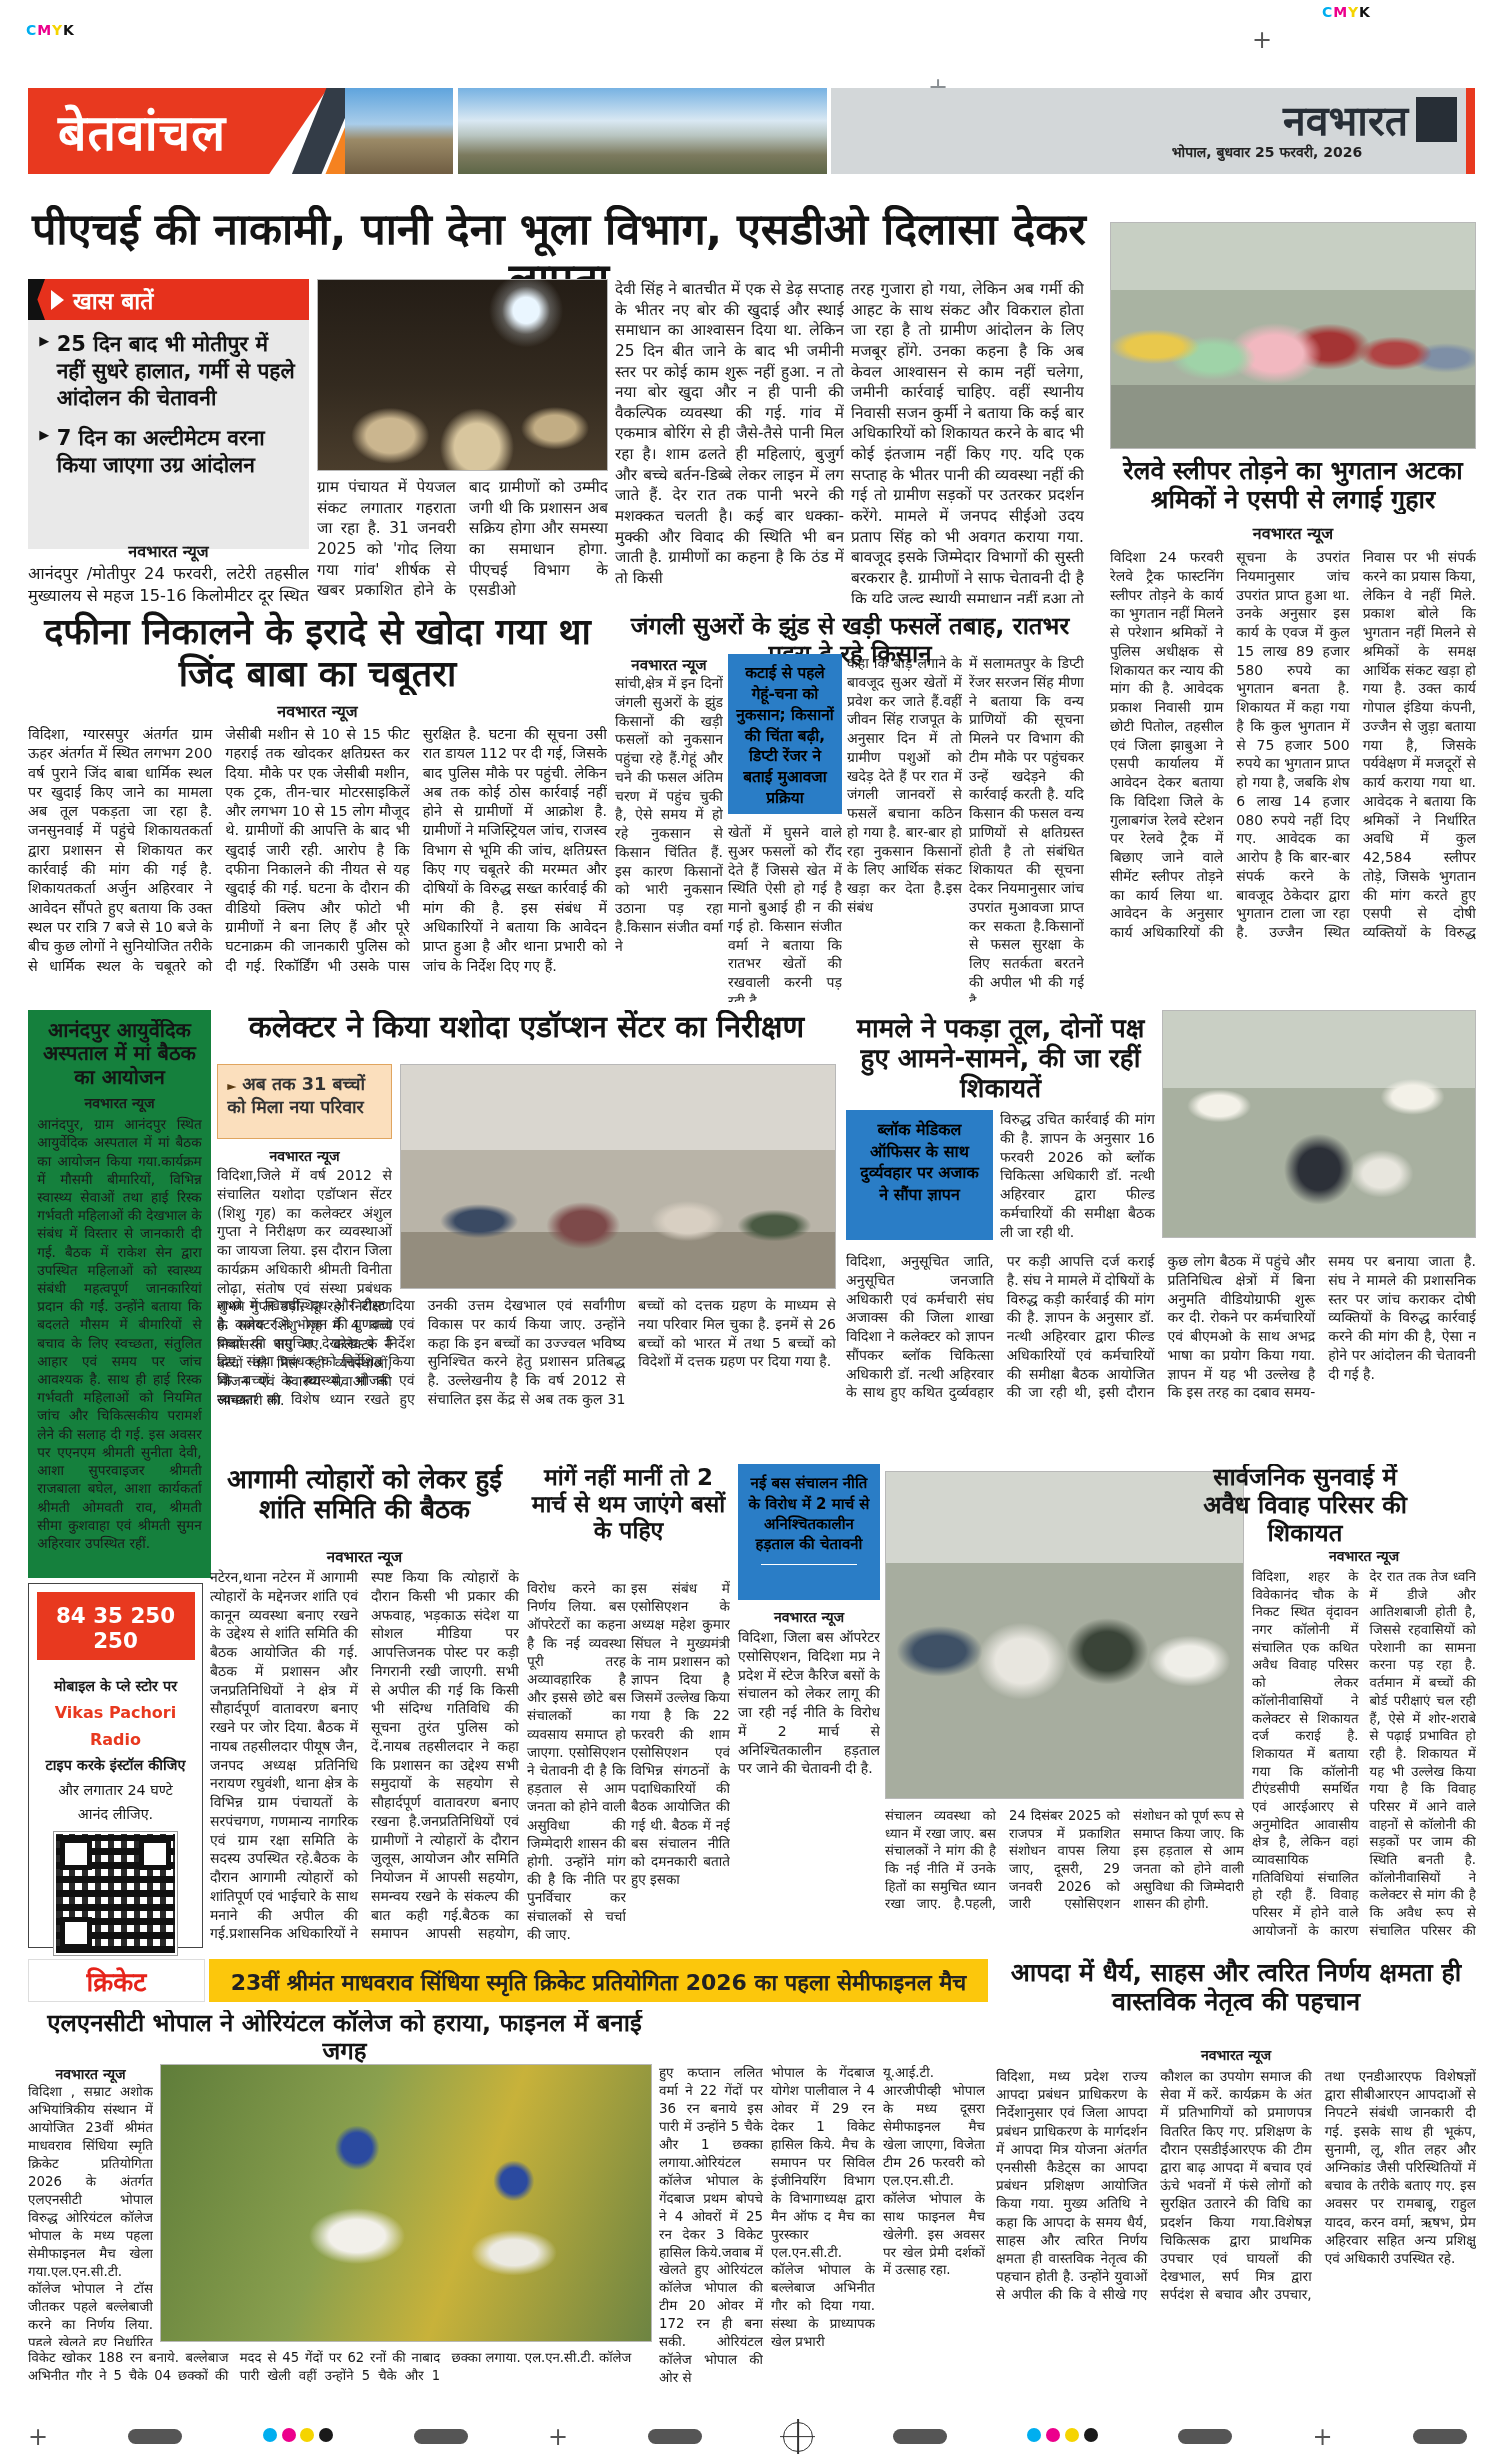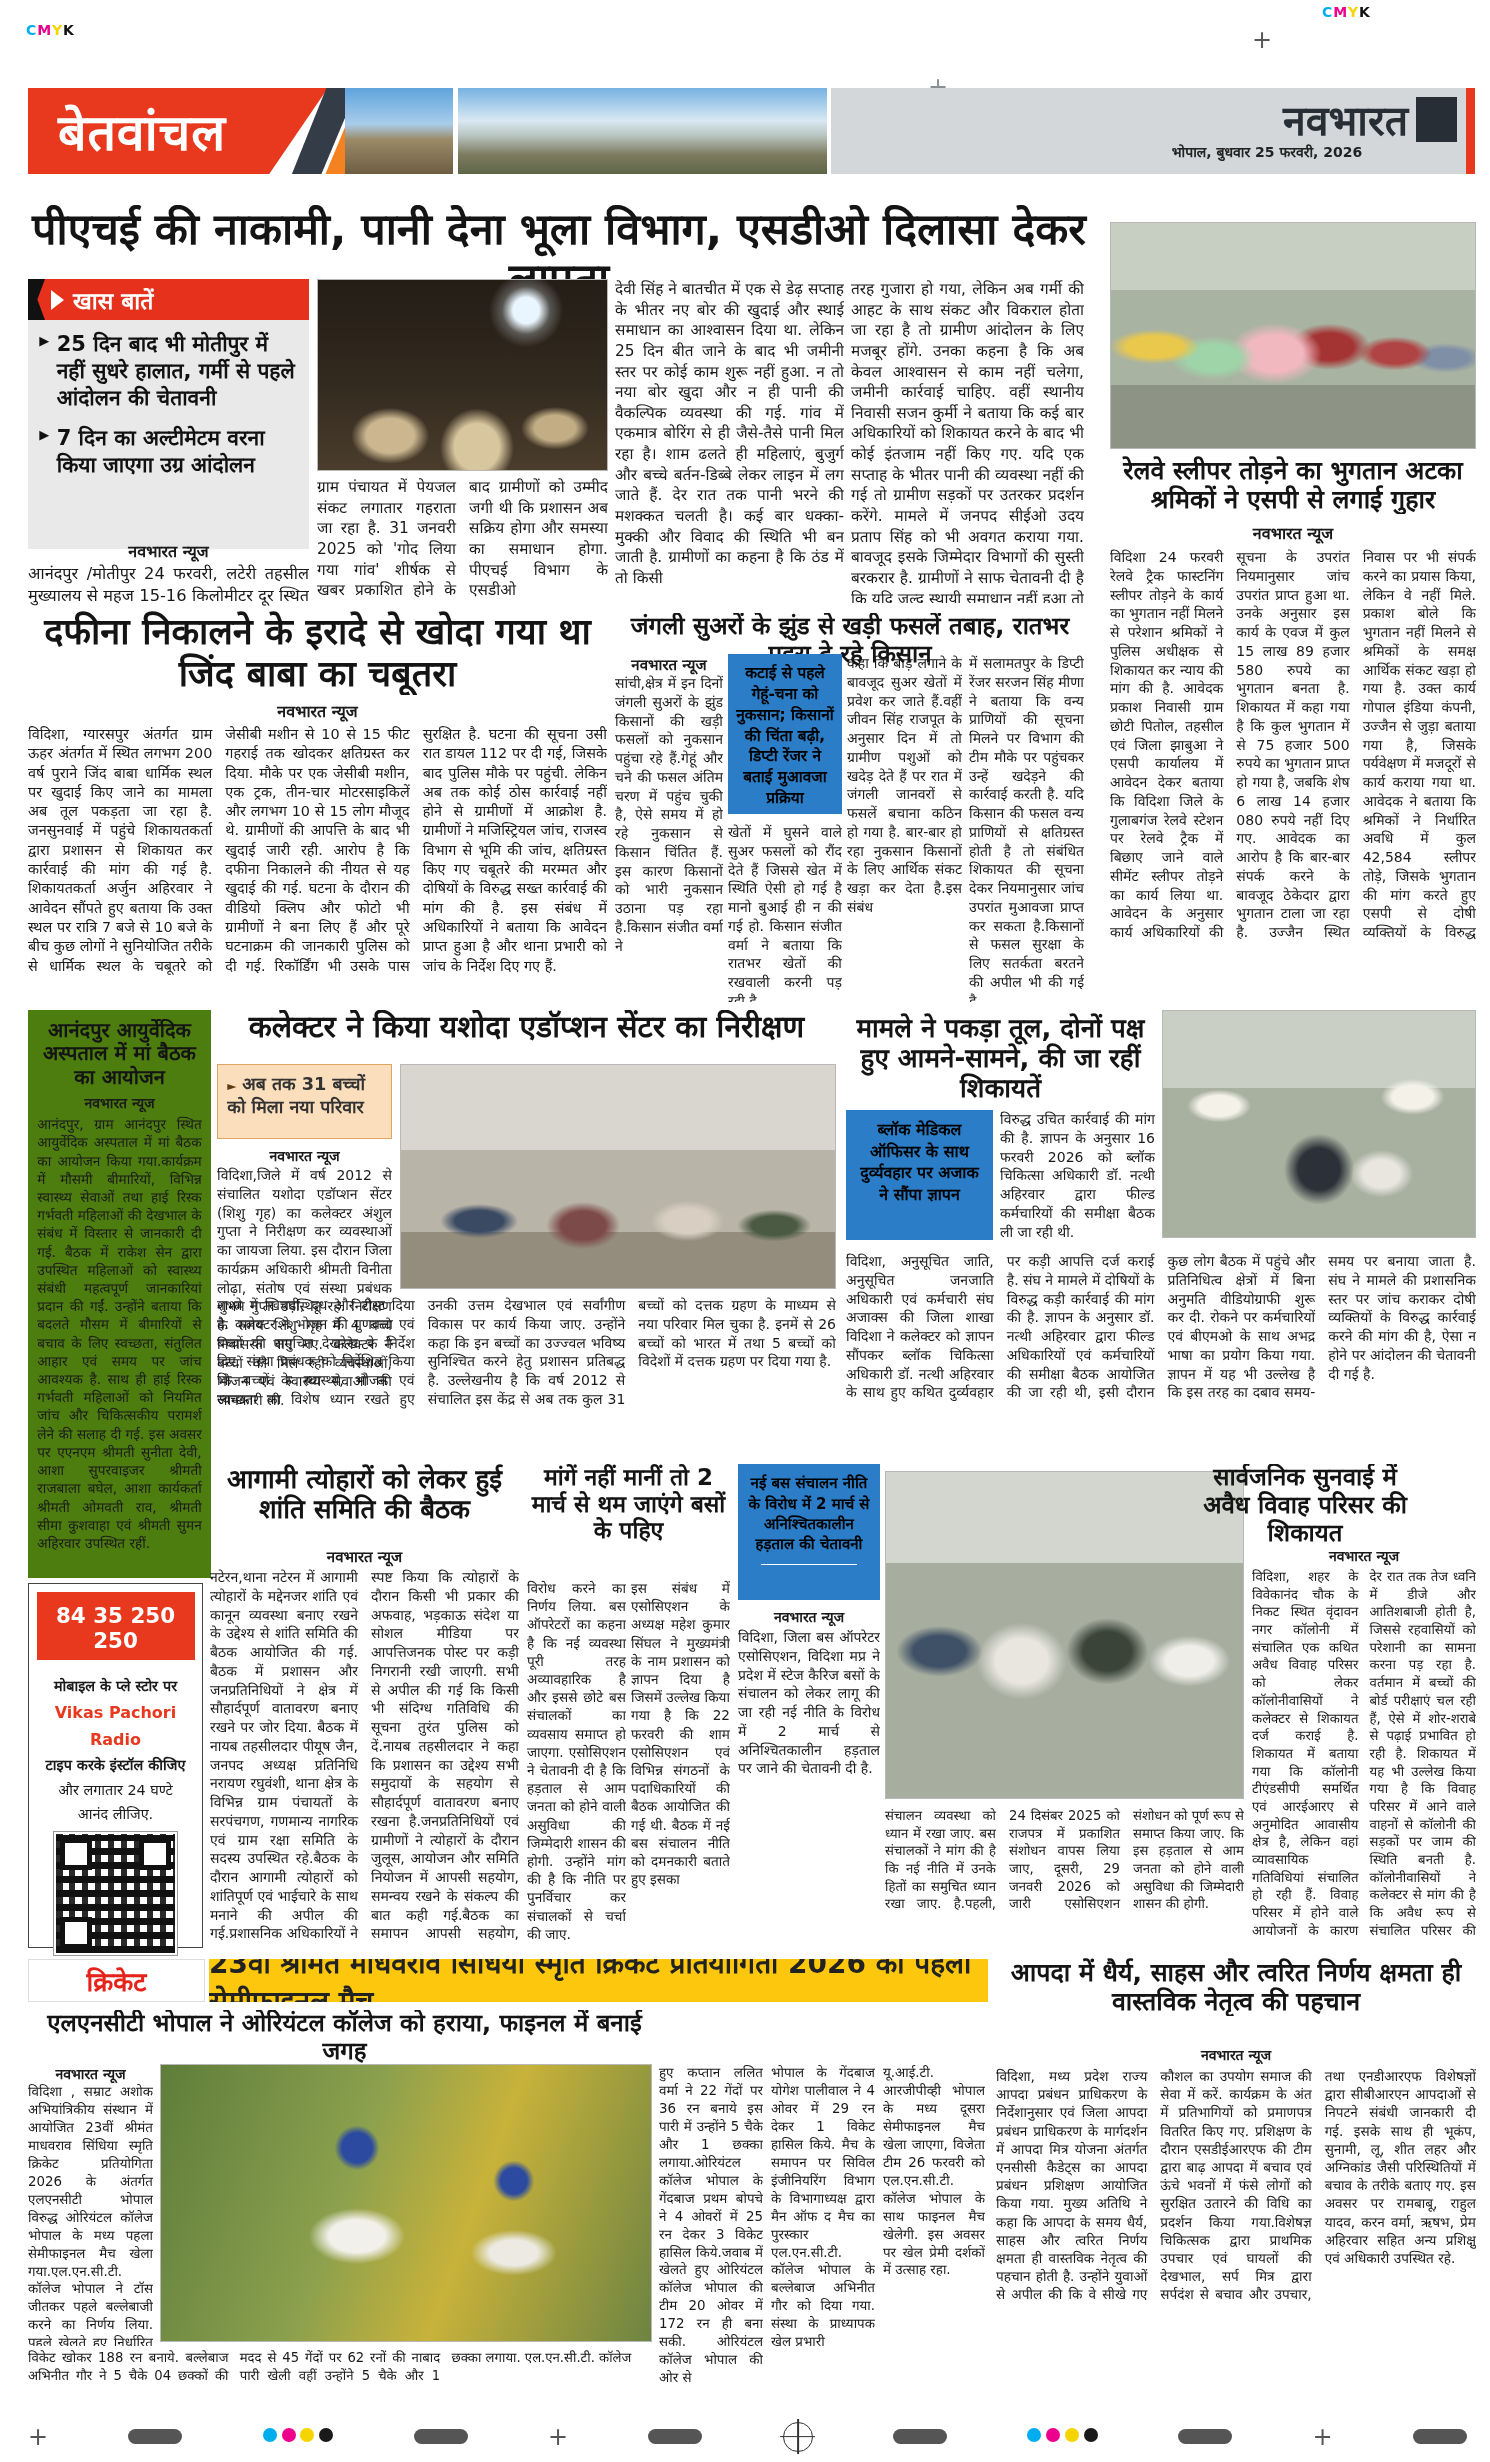--- a/index.html
+++ b/index.html
@@ -19,24 +19,24 @@
   .kicker-peach{background:#fbdfbd;border:0.9px solid #e0a55f;color:#333;font-weight:700;
                 padding:7.5px 9.3px;line-height:1.3;overflow:hidden}
   .khas-hd{background:#e6311c;color:#fff;display:flex;align-items:center;height:41px}
   .khas-notch{width:17px;height:41px;background:#111;clip-path:polygon(0 0,100% 0,55% 50%,100% 100%,0 100%)}
   .khas-arrow{width:0;height:0;border-top:10.2px solid transparent;border-bottom:10.2px solid transparent;
               border-left:13px solid #fff;margin:0 9.3px 0 5.6px}
   .khas-body{background:#e9e9e9;padding:11.2px 11.2px 5.6px 11.2px;height:212px;overflow:hidden}
   .khas-item{display:flex;gap:7.5px;margin-bottom:13px}
   .khas-item .mk{color:#111;font-size:13px;line-height:1.6}
   .khas-item .tx{font-weight:700;font-size:21px;line-height:1.28;color:#111}
-  .gray-panel{background:#4d7c0f;padding:9.3px 9.3px;overflow:hidden}
+  .gray-panel{background:#15803d;padding:9.3px 9.3px;overflow:hidden}
   .cric-label{background:#fff;color:#e6231a;font-weight:700;font-size:26px;
               display:flex;align-items:center;justify-content:center;border:0.9px solid #ddd}
-  .cric-band{background:#fcc70c;color:#222;font-weight:700;font-size:28px;
+  .cric-band{background:#fcc70c;color:#222;font-weight:700;font-size:22px;
              display:flex;align-items:center;justify-content:center;overflow:hidden}
   .cmyk{font-weight:700;font-size:14px;letter-spacing:0.9px}
   .cmyk .c{color:#00aeef}.cmyk .m{color:#ec008c}.cmyk .y{color:#f5d400}.cmyk .k{color:#111}
   .plusmark{color:#555;font-size:24px;font-weight:400}
   .pill{width:54px;height:15px;border-radius:8.4px;background:#555}
   .dot{width:14px;height:14px;border-radius:50%;display:inline-block}
   .regcircle{width:28px;height:28px;border:1.9px solid #333;border-radius:50%;position:relative}
   .regcircle:before{content:"";position:absolute;left:50%;top:-3.7px;bottom:-3.7px;width:1.9px;background:#333;transform:translateX(-0.9px)}
   .regcircle:after{content:"";position:absolute;top:50%;left:-3.7px;right:-3.7px;height:1.9px;background:#333;transform:translateY(-0.9px)}
   .krule{border-top:1.9px solid #fff;width:75%;margin:9.3px auto 0}

